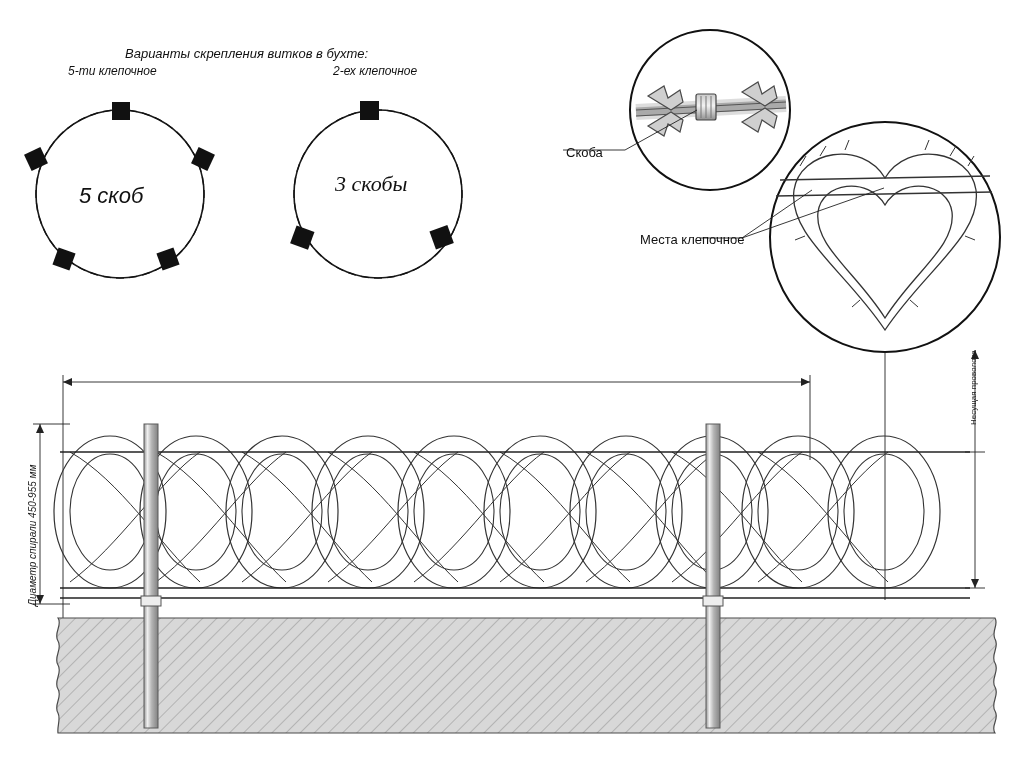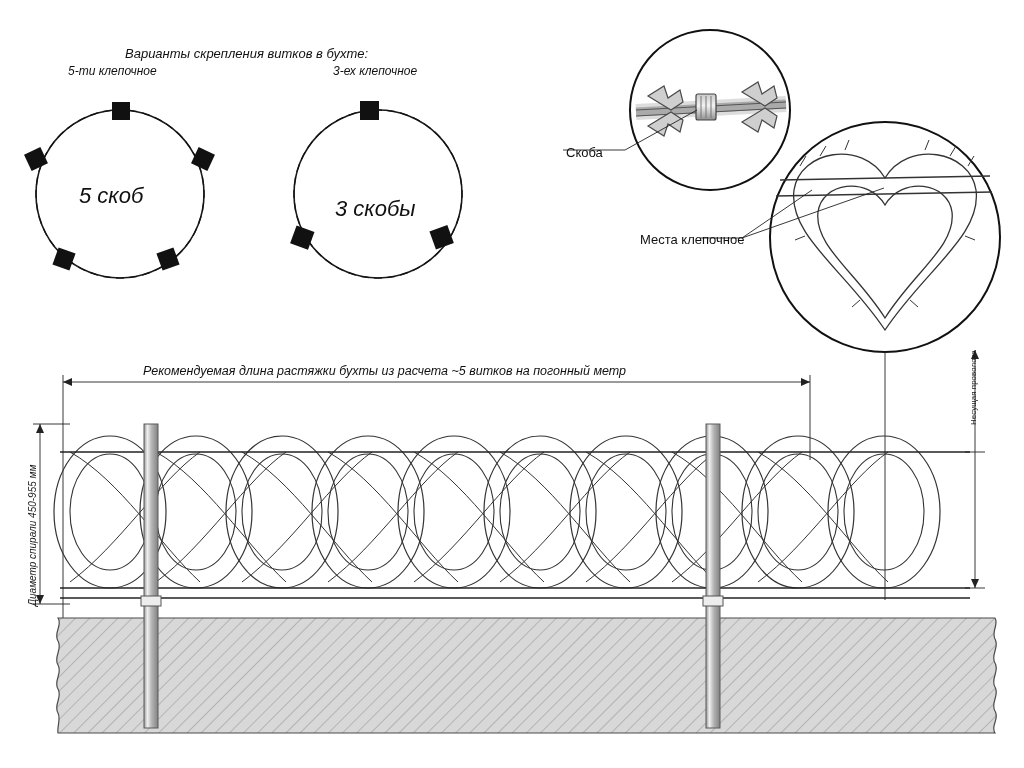--- a/index.html
+++ b/index.html
@@ -488,29 +488,28 @@
 
       <rect x="141" y="596" width="20" height="10" fill="#ededed" stroke="#555" stroke-width="1"></rect>
       <rect x="703" y="596" width="20" height="10" fill="#ededed" stroke="#555" stroke-width="1"></rect>
     </g>
   </svg>
 
   <div class="lbl title-coil" style="left:125px;top:46px;">Варианты скрепления витков в бухте:</div>
 
   <div class="lbl sub-coil" style="left:68px;top:64px;">5-ти клепочное</div>
 
-  <div class="lbl sub-coil" style="left:333px;top:64px;">3-ех клепочное</div>
+  <div class="lbl sub-coil" style="left:333px;top:64px;">2-ех клепочное</div>
 
   <div class="lbl big-ital" style="left:79px;top:183px;">5 скоб</div>
 
-  <div class="lbl big-ital" style="left:335px;top:196px;">3 скобы</div>
+  <div class="lbl big-ital" style="left:335px;top:171px;font-family:Liberation Serif, serif;">3 скобы</div>
 
   <div class="lbl-plain tiny" style="left:566px;top:145px;">Скоба</div>
 
   <div class="lbl-plain tiny" style="left:640px;top:232px;">Места клепочное</div>
 
-  <div class="lbl len-title" style="left:143px;top:364px;">Рекомендуемая длина растяжки бухты из расчета ~5 витков на погонный метр</div>
 
   <div class="vert" style="left:27px;top:606px;">Диаметр спирали  450-955 мм</div>
 
   <div class="vert-tiny" style="left:969px;top:425px;">Несущая проволока</div>
 
 </div>
 
 </body></html>

